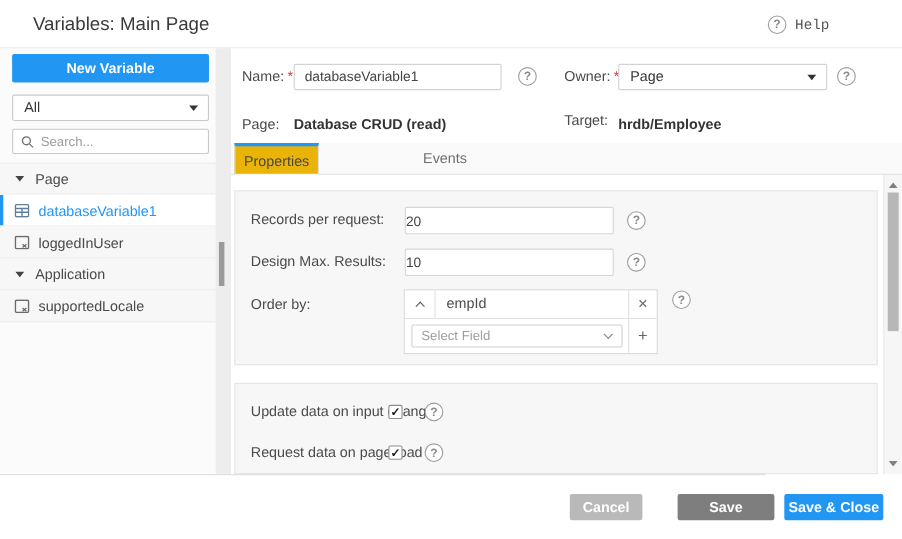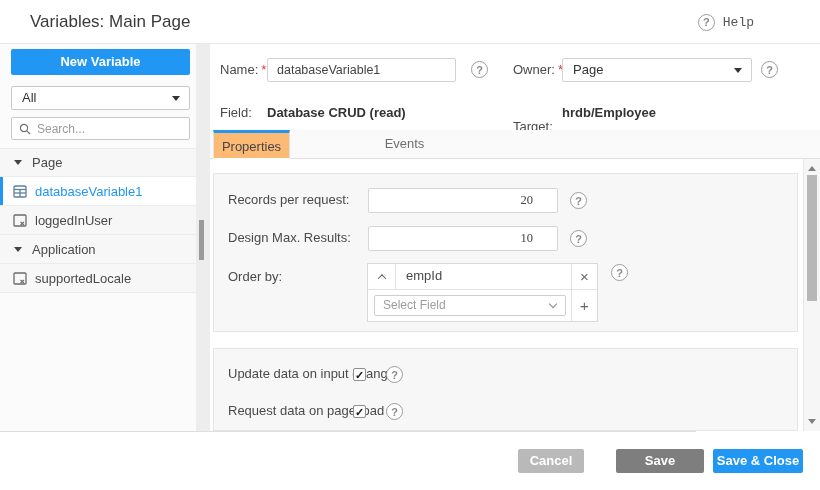--- a/index.html
+++ b/index.html
@@ -52,40 +52,40 @@
   .text-input { position:absolute; height:24px; border:1px solid #d2d2d2; border-radius:2px; background:#fff;
                 padding:0 9px; font-size:12.5px; color:#444; font-family:"Liberation Sans", sans-serif; outline:none; }
   .sel { position:absolute; height:24px; border:1px solid #d2d2d2; border-radius:2px; background:#fff;
          line-height:22px; padding-left:10px; color:#333; cursor:pointer; }
   .sel-arrow { position:absolute; right:9px; top:9px; width:0; height:0;
                border-left:4px solid transparent; border-right:4px solid transparent; border-top:5px solid #333; }
 
   
   .tabbar { position:absolute; left:0; top:86px; width:610px; height:29px; background:#fafafa; border-bottom:1px solid #e0e0e0; }
   .tab { position:absolute; top:0; height:29px; line-height:27px; text-align:center; color:#6e6e6e; font-size:13px; cursor:pointer; }
-  .tab.active { background:#fdba74; border:1px solid #e0e0e0; border-top:3px solid #2196f3; border-bottom:1px solid #fff;
+  .tab.active { background:#eab308; border:1px solid #e0e0e0; border-top:3px solid #2196f3; border-bottom:1px solid #fff;
                 color:#474747; z-index:2; }
   .tab1 { left:3px;  width:77px; }
   .tab2 { left:86px; width:76px; }
   .tab3 { left:167px; width:55px; }
 
   
   .content { position:absolute; left:0; top:115px; width:610px; height:272px; background:#fff; }
   .vscroll { position:absolute; right:0; top:0; width:17px; height:272px; background:#f6f6f6; border-left:1px solid #e8e8e8; }
   .vthumb { position:absolute; left:3px; top:16px; width:10px; height:126px; background:#b7b7b7; }
   .arr-up, .arr-down { position:absolute; left:4px; width:0; height:0; border-left:4px solid transparent; border-right:4px solid transparent; }
   .arr-up   { top:7px;    border-bottom:5px solid #808080; }
   .arr-down { bottom:7px; border-top:5px solid #808080; }
 
   .section { position:absolute; left:3px; width:585px; background:#f7f7f7; border:1px solid #e5e5e5; }
   .sec1 { top:14px;  height:159px; }
   .sec2 { top:189px; height:83px; }
 
   .f-input { position:absolute; left:154px; width:190px; height:25px; border:1px solid #d6d6d6; border-radius:2px;
-             background:#fff; padding:0 24px; font-size:12.5px; color:#444; font-family:Liberation Serif, serif; outline:none;text-align:right; }
+             background:#fff; padding:0 0; font-size:12.5px; color:#444; font-family:Liberation Sans, sans-serif; outline:none; }
 
   
   .orderby { position:absolute; left:153px; top:89px; width:231px; background:#fff; border:1px solid #d9d9d9; }
   .ob-row { display:flex; align-items:stretch; }
   .ob-row1 { height:26px; border-bottom:1px solid #e2e2e2; }
   .ob-row2 { height:31px; }
   .ob-caret { width:28px; border-right:1px solid #e2e2e2; display:flex; align-items:center; justify-content:center; cursor:pointer; }
   .chev-up { width:6px; height:6px; border-left:1.5px solid #555; border-top:1.5px solid #555; transform:rotate(45deg) translate(1px,1px); }
   .ob-field { flex:1; line-height:24px; padding-left:10px; color:#4a4a4a; font-size:13px; }
   .ob-side { width:26px; border-left:1px solid #e2e2e2; display:flex; align-items:center; justify-content:center;
@@ -194,23 +194,23 @@
 
     <div class="lbl" style="left:303px; top:14px;">
       <span>Owner:</span><span class="req">*</span>
     </div>
     <div class="sel" style="left:352px; top:14px; width:190px;">
       <span>Page</span>
       <span class="sel-arrow"></span>
     </div>
     <span class="qcircle qpos" style="left:551px; top:17px;">?</span>
 
-    <div class="lbl" style="left:10px; top:57px;">Field:</div>
+    <div class="lbl" style="left:10px; top:57px;">Page:</div>
     <div class="lbl bold-val" style="left:57px; top:57px;">Database CRUD (read)</div>
-    <div class="lbl" style="left:303px; top:71px;">Target:</div>
+    <div class="lbl" style="left:303px; top:54px;">Target:</div>
     <div class="lbl bold-val" style="left:352px; top:57px;">hrdb/Employee</div>
 
     <div class="tabbar">
       <div class="tab tab1 active">Properties</div>
       <div class="tab tab3">Events</div>
     </div>
 
     <div class="content">
 
       <div class="section sec1">

